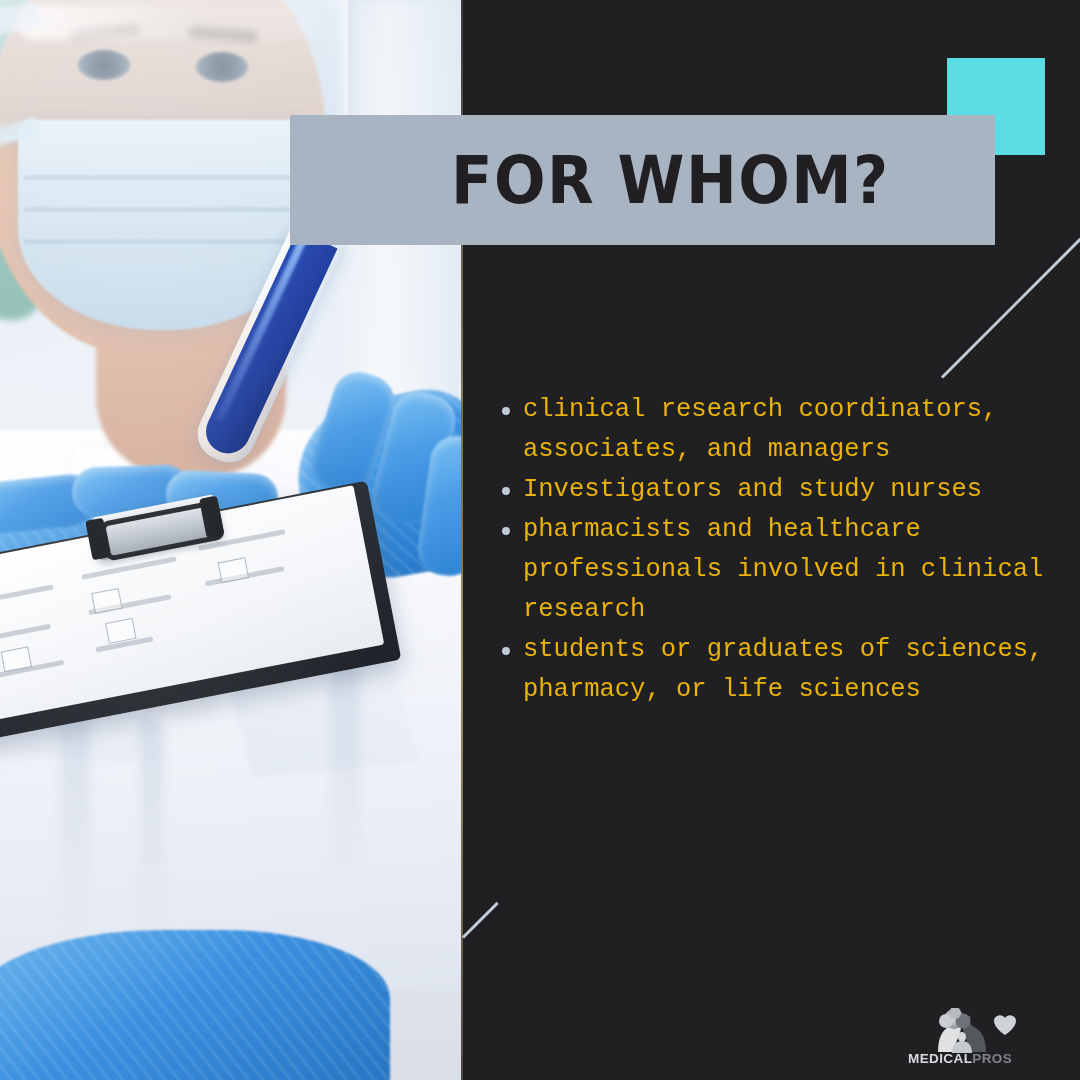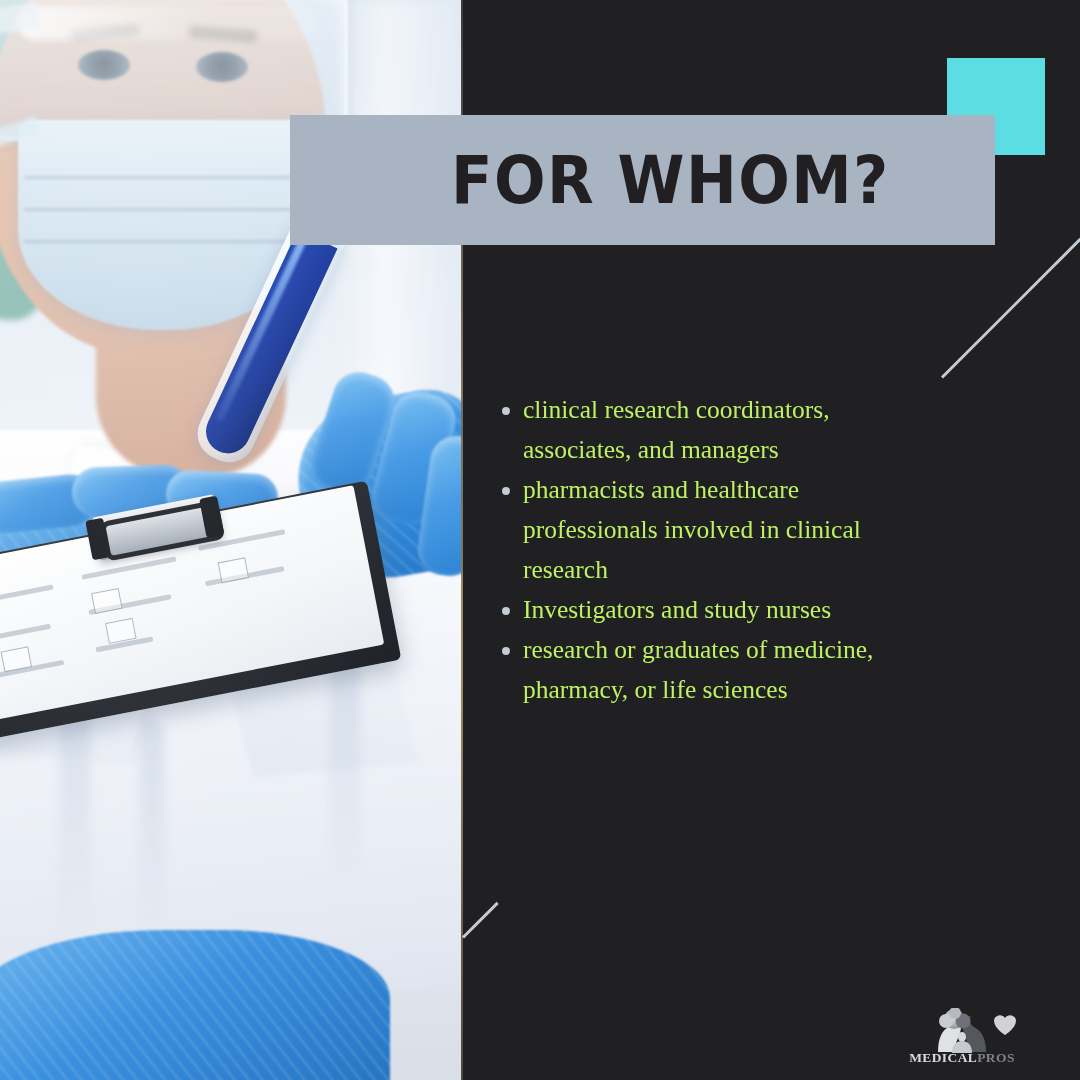--- a/index.html
+++ b/index.html
@@ -353,22 +353,22 @@
   .bullet-list {
     position: absolute;
     left: 497px; top: 390px;
     width: 560px;
     list-style: none;
     margin: 0; padding: 0;
   }
   .bullet-list li {
     position: relative;
     padding-left: 26px;
-    color: #bef264;
-    font-family: Liberation Serif, serif;
+    color: #eab308;
+    font-family: Liberation Mono, monospace;
     font-size: 25.5px;
     line-height: 40px;
     white-space: pre-line;
   }
   .bullet-list li::before {
     content: "";
     position: absolute;
     left: 5px; top: 17px;
     width: 8px; height: 8px;
     border-radius: 50%;
@@ -386,22 +386,22 @@
 
   .logo {
     position: absolute;
     left: 908px; top: 1008px;
     width: 108px; height: 62px;
   }
   .logo-word {
     position: absolute;
     left: 0; bottom: 4px;
     width: 108px;
-    text-align: center;
-    font-family: Liberation Serif, serif;
+    text-align: left;
+    font-family: Liberation Sans, sans-serif;
     font-size: 13.5px;
     letter-spacing: .4px;
     white-space: nowrap;
   }
   .logo-word .bold { color: #D8DBDE; font-weight: 700; }
   .logo-word .light { color: #7E8288; font-weight: 700; }
 </style>
 </head>
 <body>
 
@@ -503,25 +503,25 @@
   <div class="diag-line-right"></div>
   <div class="diag-line-left"></div>
 
   <div class="title-bar">
     <div class="title-text">FOR WHOM?</div>
   </div>
 
   <ul class="bullet-list">
     <li>clinical research coordinators,
 associates, and managers</li>
+    <li>Investigators and study nurses</li>
     <li>pharmacists and healthcare
 professionals involved in clinical
 research</li>
-    <li>Investigators and study nurses</li>
-    <li>research or graduates of medicine,
+    <li>students or graduates of sciences,
 pharmacy, or life sciences</li>
   </ul>
 
 
   <div class="logo">
     <svg width="108" height="46" viewBox="0 0 108 46">
       <defs>
         <radialGradient id="gfoliage" cx="45%" cy="40%" r="60%">
           <stop offset="0%" stop-color="#e8e8e8"></stop>
           <stop offset="100%" stop-color="#8f9296"></stop>

